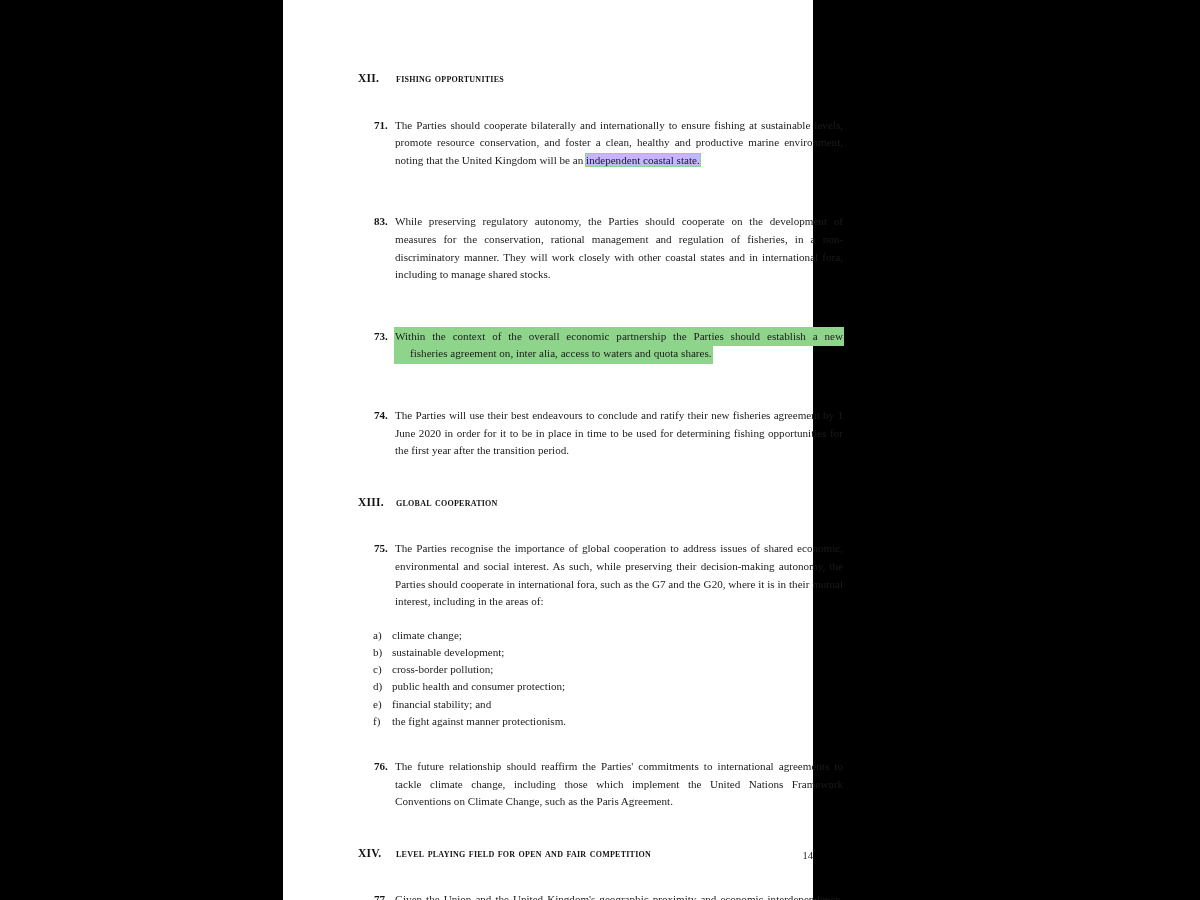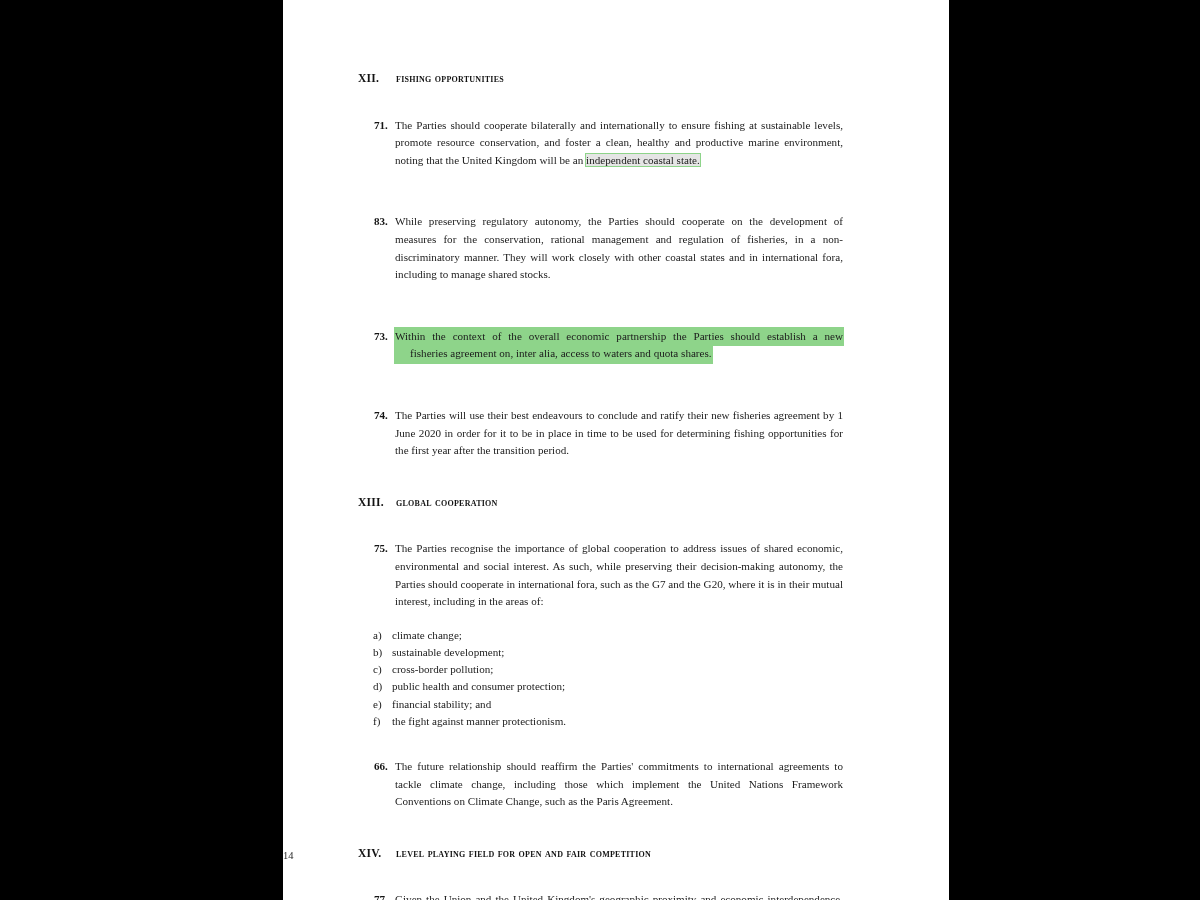--- a/index.html
+++ b/index.html
@@ -16,21 +16,21 @@
   .viewer {
     position: relative;
     width: 1200px;
     height: 900px;
     background: #000000;
   }
   .page {
     position: absolute;
     left: 283px;
     top: 0px;
-    width: 666px;
+    width: 530px;
     height: 900px;
     background: #ffffff;
     text-decoration: underline;
   }
   .page-inner {
     position: absolute;
     left: 75px;     
     top: 70px;
     width: 501px;   
     height: 760px;
@@ -82,21 +82,21 @@
   }
   .para .para-body {
     flex: 1 1 auto;
     text-align: justify;
     text-justify: inter-word;
   }
   .para .para-body > .run { }
 
   
   .hl {
-    background: #e5e5e5;
+    background: #c4b5fd;
     box-shadow: 0 0 0 1px #8ed48a;
   }
   .para-body.hl-block {
     background: transparent;
   }
   .para-body.hl-block .line-hl {
     background: #8ed48a;
     box-shadow: 0 0 0 1px #8ed48a;
   }
 
@@ -124,21 +124,21 @@
   .gap-after-heading { height: 13px; }
   .gap-para { height: 12px; }
   .gap-before-heading { height: 18px; }
 
   
   .page-number {
     position: absolute;
     left: 0;
     right: 0;
     top: 847px;
-    text-align: left;
+    text-align: right;
     font-size: 10.5px;
     color: #2a2a2a;
   }
 </style>
 </head>
 <body>
 
 <div class="viewer">
   <div class="page">
     <div class="page-inner doc-text">
@@ -210,21 +210,21 @@
           </li>
           <li>
             <span class="sl-marker">f)</span>
             <span class="sl-text">the fight against manner protectionism.</span>
           </li>
         </ul>
       </div>
       <div class="gap-para"></div>
 
       <div class="para">
-        <span class="para-num">66.</span>
+        <span class="para-num">76.</span>
         <span class="para-body">The future relationship should reaffirm the Parties' commitments to international agreements to tackle climate change, including those which implement the United Nations Framework Conventions on Climate Change, such as the Paris Agreement.</span>
       </div>
       <div class="gap-before-heading"></div>
 
       <div class="section-heading">
         <span class="sec-num">XIV.</span>
         <span class="sec-title">Level playing field for open and fair competition</span>
       </div>
       <div class="gap-after-heading"></div>
 

